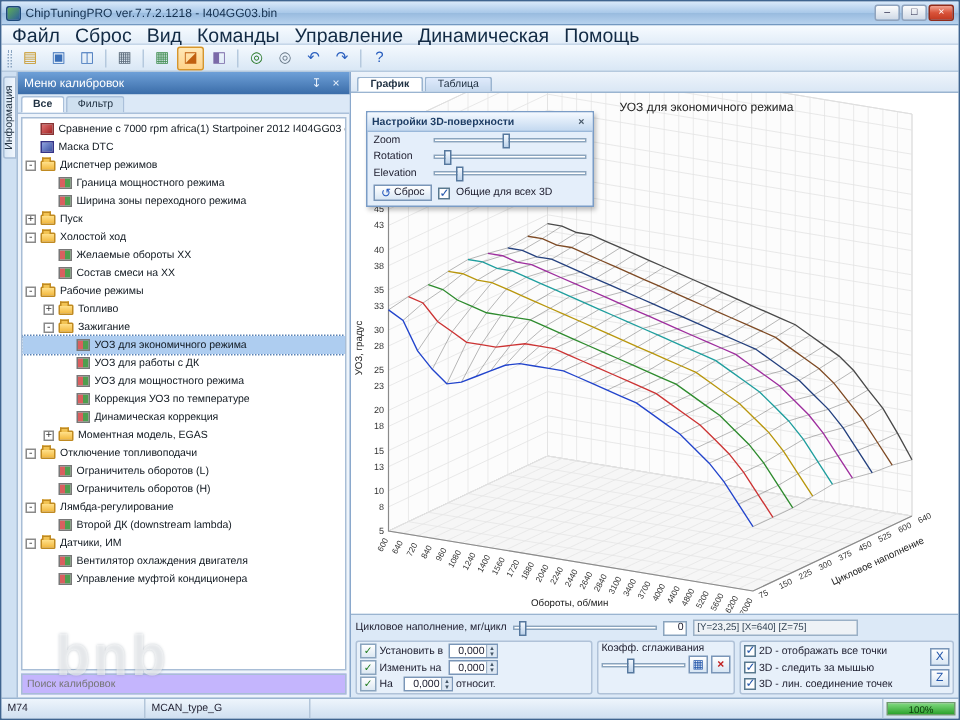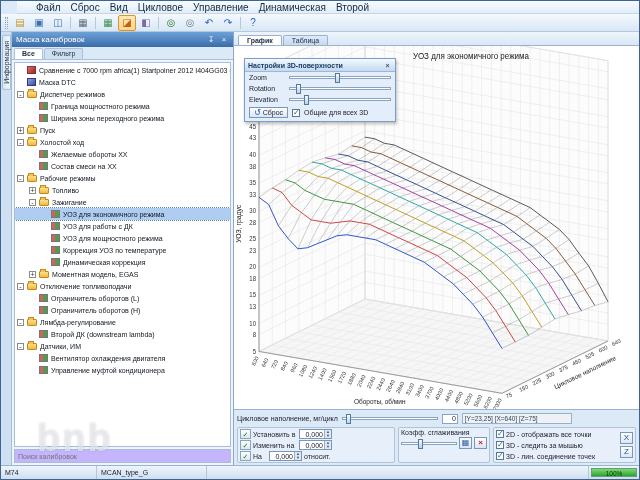--- a/index.html
+++ b/index.html
@@ -10,22 +10,22 @@
   .titlebar{height:16px;flex:none;display:flex;align-items:center;gap:3px;padding:0 3px;
     background:linear-gradient(#d9e9fa,#aac9e9 49%,#97bade 50%,#b7d2ee);border-bottom:1px solid #7398c0;}
   .app-icon{width:10px;height:10px;background:linear-gradient(135deg,#5fae55,#2c5f9e);border:1px solid #1d4878;border-radius:2px;flex:none;}
   .title-text{font-size:8px;color:#14304f;flex:1;white-space:nowrap;overflow:hidden;}
   .tb-btns{display:flex;gap:1px;}
   .tb-btn{width:17px;height:11px;font-size:7px;line-height:9px;text-align:center;color:#224;
     background:linear-gradient(#fdfdfd,#cfd9e6);border:1px solid #8fa3bd;border-radius:2px;}
   .tb-btn.close{background:linear-gradient(#f2a391,#d9533a 50%,#c23a22);color:#fff;border-color:#8f2b1a;}
 
   
-  .menubar{height:13px;flex:none;display:flex;align-items:center;padding:0 14px;
-    background:linear-gradient(#f7fbff,#e2edf8);border-bottom:1px solid #c5d6e8;font-size:10px;color:#122a44;margin-left:16px;}
+  .menubar{height:13px;flex:none;display:flex;align-items:center;padding:0 2px;
+    background:linear-gradient(#f7fbff,#e2edf8);border-bottom:1px solid #c5d6e8;font-size:13px;color:#122a44;}
   .menu-item{padding:1px 5px;}
   .toolbar{height:18px;flex:none;display:flex;align-items:center;gap:1px;padding:0 2px;
     background:linear-gradient(#f4f9fe,#d9e7f5);border-bottom:1px solid #b5c9de;}
   .grip{width:3px;height:12px;border-left:1px dotted #8aa4c0;border-right:1px dotted #8aa4c0;margin:0 2px;}
   .tbtn{width:18px;height:16px;display:flex;align-items:center;justify-content:center;border:1px solid transparent;border-radius:2px;font-size:10px;}
   .tbtn.active{background:linear-gradient(#ffe9b8,#ffd38a);border-color:#d8962a;}
   .tsep{width:1px;height:12px;background:#b5c9de;margin:0 2px;}
 
   
   .main{flex:1;display:flex;min-height:0;}
@@ -109,29 +109,38 @@
   .progress-label{position:absolute;inset:0;text-align:center;font-size:6.5px;color:#0a3a0a;line-height:9px;}
 
   .watermark{position:absolute;left:36px;top:416px;font-size:38px;font-weight:bold;letter-spacing:2px;
     color:rgba(255,255,255,.55);text-shadow:0 0 2px rgba(110,125,140,.4);z-index:40;pointer-events:none;}
 </style>
 </head>
 <body>
 
 <div class="window">
 
+  <div class="titlebar">
+    <span class="app-icon"></span>
+    <span class="title-text">ChipTuningPRO ver.7.7.2.1218 - I404GG03.bin</span>
+    <span class="tb-btns">
+        <span class="tb-btn">–</span>
+        <span class="tb-btn">□</span>
+        <span class="tb-btn close">×</span>
+      </span>
+  </div>
 
   <div class="menubar">
       <span class="menu-item">Файл</span>
       <span class="menu-item">Сброс</span>
       <span class="menu-item">Вид</span>
-      <span class="menu-item">Цикловое</span>
+      <span class="menu-item">Команды</span>
       <span class="menu-item">Управление</span>
       <span class="menu-item">Динамическая</span>
-      <span class="menu-item">Второй</span>
+      <span class="menu-item">Помощь</span>
     </div>
 
   <div class="toolbar">
       <span class="grip"></span>
       <span class="tbtn">
         <span style="color: rgb(199, 148, 32);">▤</span>
       </span>
       <span class="tbtn">
         <span style="color: rgb(58, 111, 184);">▣</span>
       </span>
@@ -172,21 +181,21 @@
     </div>
 
   <div class="main">
 
     <div class="side-strip">
       <span class="vlabel">Информация</span>
     </div>
 
     <div class="left-panel">
       <div class="lp-header">
-        <span class="lp-title">Маска калибровок</span>
+        <span class="lp-title">Меню калибровок</span>
         <span class="hd-btn">↧</span>
         <span class="hd-btn">×</span>
       </div>
       <div class="lp-tabs">
           <span class="lp-tab active">Все</span>
           <span class="lp-tab">Фильтр</span>
         </div>
       <div class="tree">
           <div class="tree-row" style="padding-left: 2px;">
             <span style="width: 7px; flex: 0 0 auto;"></span>

